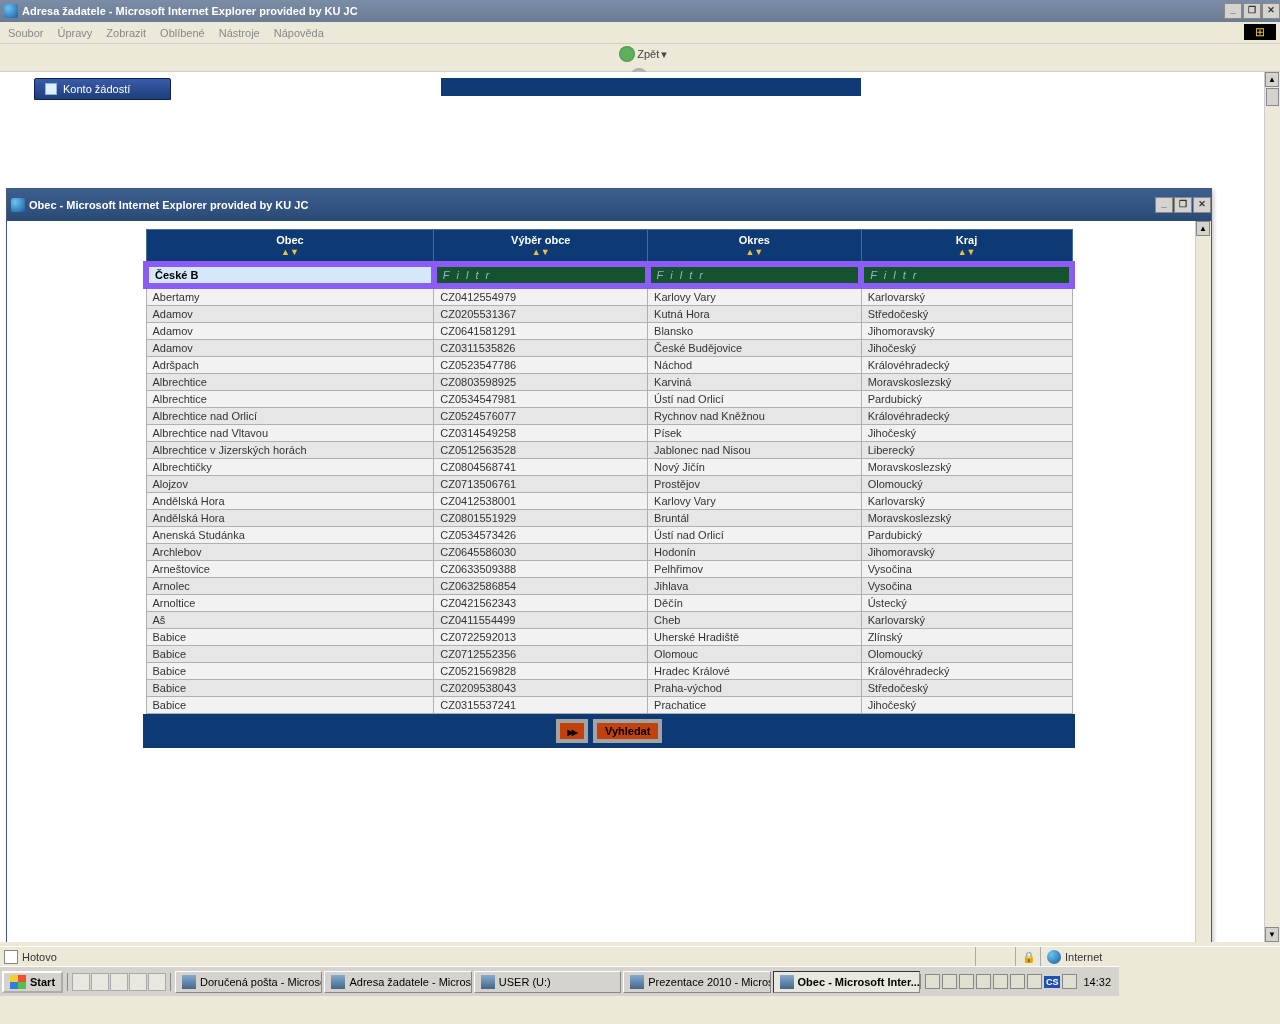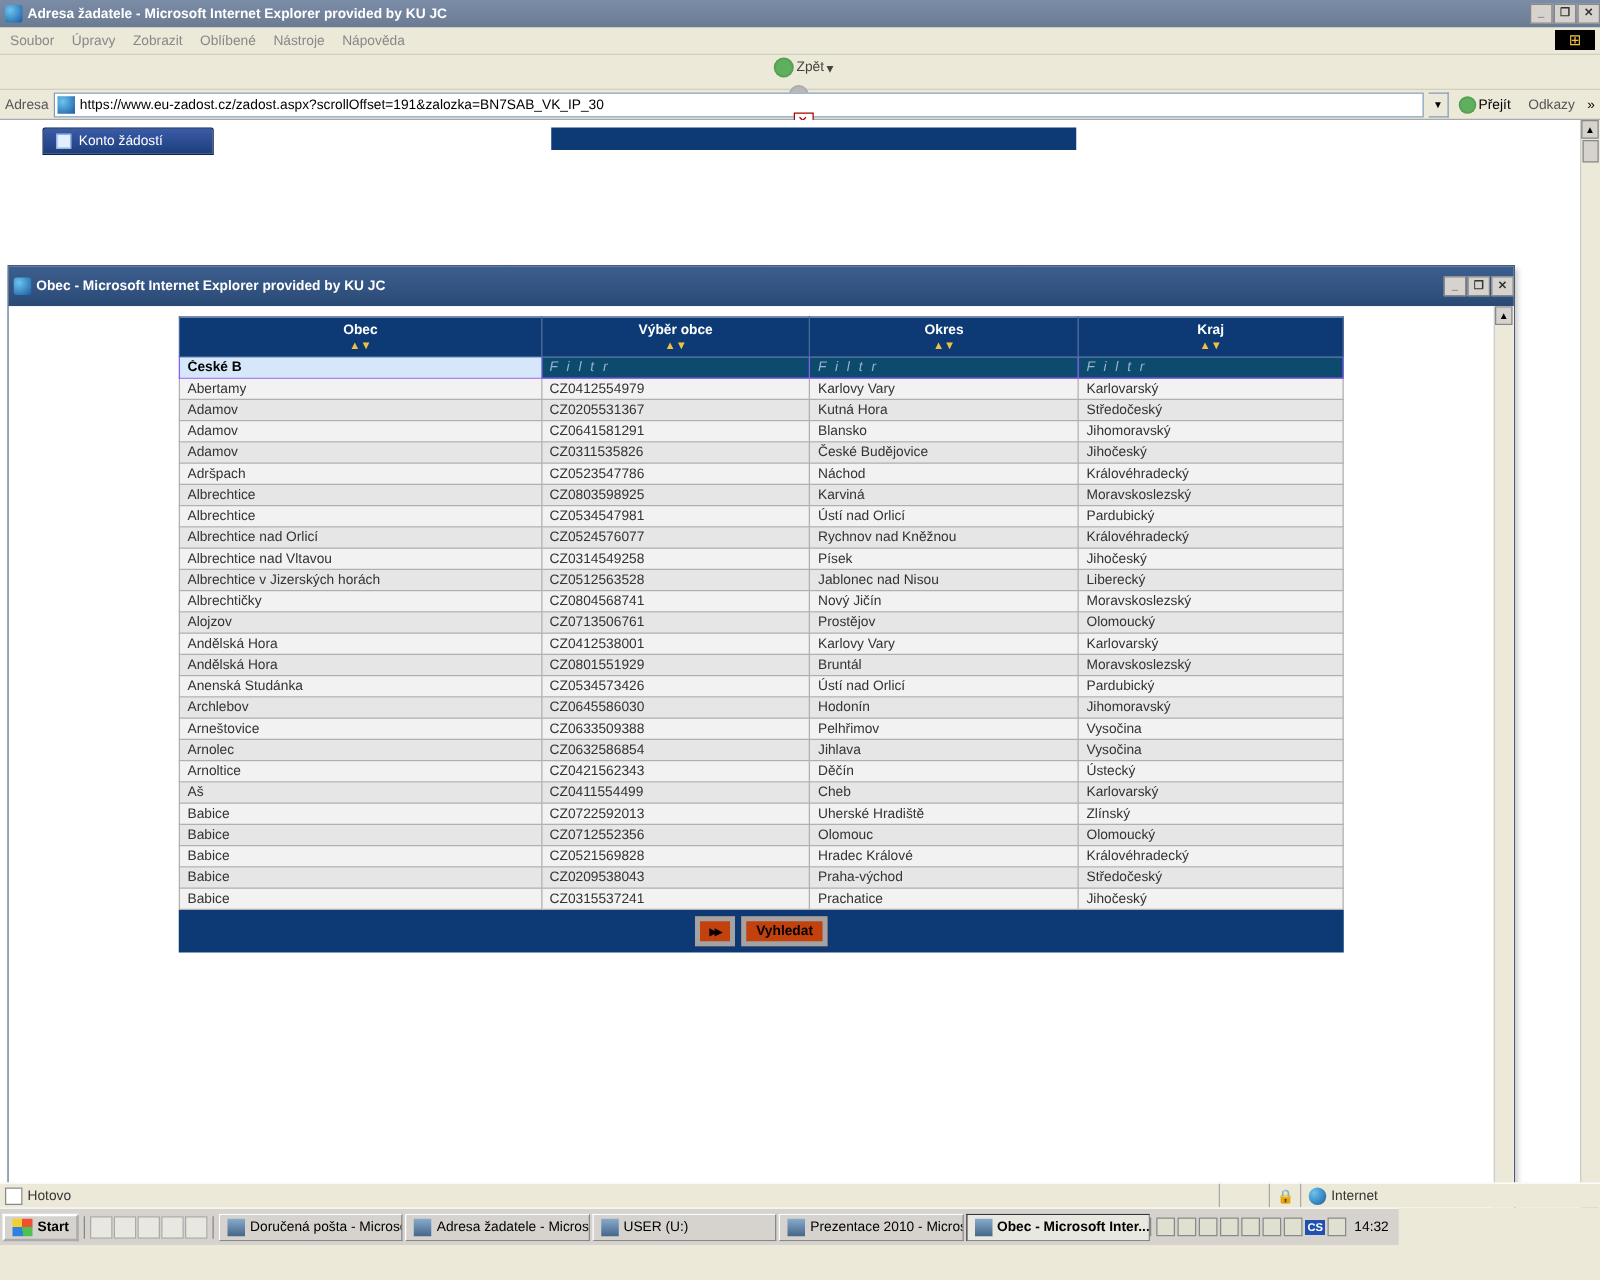--- a/index.html
+++ b/index.html
@@ -59,21 +59,21 @@
 .popup .titlebar-inner .ie-icon { width: 14px; height: 14px; margin-right: 4px; background: radial-gradient(circle at 30% 30%, #6ac5f0, #1a5aa0); border-radius: 2px; }
 .popup .titlebar-inner .title { flex: 1; }
 .popup-body { position: relative; height: 810px; background: #fff; display: flex; justify-content: center; padding-top: 8px; overflow: hidden; }
 .popup-body .scroll-right { position: absolute; right: 0; top: 0; width: 16px; height: 100%; background: #ece9d8; border-left: 1px solid #ccc; }
 .popup-body .scroll-right .arrow { width: 14px; height: 15px; background: #d6d3ce; border: 1px solid #888; font-size: 8px; text-align: center; line-height: 13px; }
 .popup-body .scroll-right .arrow.up { position: absolute; top: 0; }
 
 .data-table { width: 932px; border-collapse: collapse; font-size: 11px; }
 .data-table thead th { background: #0d3a74; color: #fff; font-weight: bold; text-align: center; padding: 4px 6px; border: 1px solid #4a6a9a; }
 .data-table thead th .sort { color: #f0c040; font-size: 9px; margin-top: 1px; }
-.data-table tbody tr.filter td { background: #0c4a6e; padding: 0; border: 1px solid #8b5cf6; }
+.data-table tbody tr.filter td { background: #14532d; padding: 0; border: 6px solid #8b5cf6; }
 .data-table tbody tr.filter td input { width: 100%; border: none; background: #d5e7f9; padding: 2px 6px; font-family: inherit; font-size: 11px; font-weight: bold; color: #000; }
 .data-table tbody tr.filter td .ph { color: #9bb3cc; font-style: italic; letter-spacing: 2px; padding: 2px 6px; display: block; }
 .data-table tbody tr.data td { padding: 2px 6px; border: 1px solid #b0b0b0; color: #333; cursor: pointer; }
 .data-table tbody tr.data:nth-child(even) td { background: #f2f2f2; }
 .data-table tbody tr.data:nth-child(odd) td { background: #e6e6e6; }
 .data-table .col-obec { width: 290px; }
 .data-table .col-vyber { width: 215px; }
 .data-table .col-okres { width: 215px; }
 .data-table .col-kraj { width: 212px; }
 .table-footer { width: 932px; background: #0d3a74; padding: 5px; text-align: center; }
@@ -161,34 +161,20 @@
         <span class="icon16 ic-generic"></span>
       </div>
     <div class="btn">
         <span class="icon16 ic-generic"></span>
       </div>
     <div class="btn">
         <span class="icon16 ic-generic"></span>
       </div>
   </div>
 
-  <div class="addrbar">
-    <span class="label">Adresa</span>
-    <div class="addr-input">
-      <span class="ie-mini"></span>
-      <span class="url">https://www.eu-zadost.cz/zadost.aspx?scrollOffset=191&amp;zalozka=BN7SAB_VK_IP_30</span>
-    </div>
-    <span class="addr-drop">▼</span>
-    <div class="go-btn">
-        <span class="go-ic"></span>
-        <span>Přejít</span>
-      </div>
-    <span class="links">Odkazy</span>
-      <span>»</span>
-  </div>
 
   <div class="content-outer">
     <div class="tab-strip">
       <div class="tab">
         <span class="tic"></span>
         <span>Konto žádostí</span>
       </div>
       <div class="hidden-tab"></div>
     </div>
 

